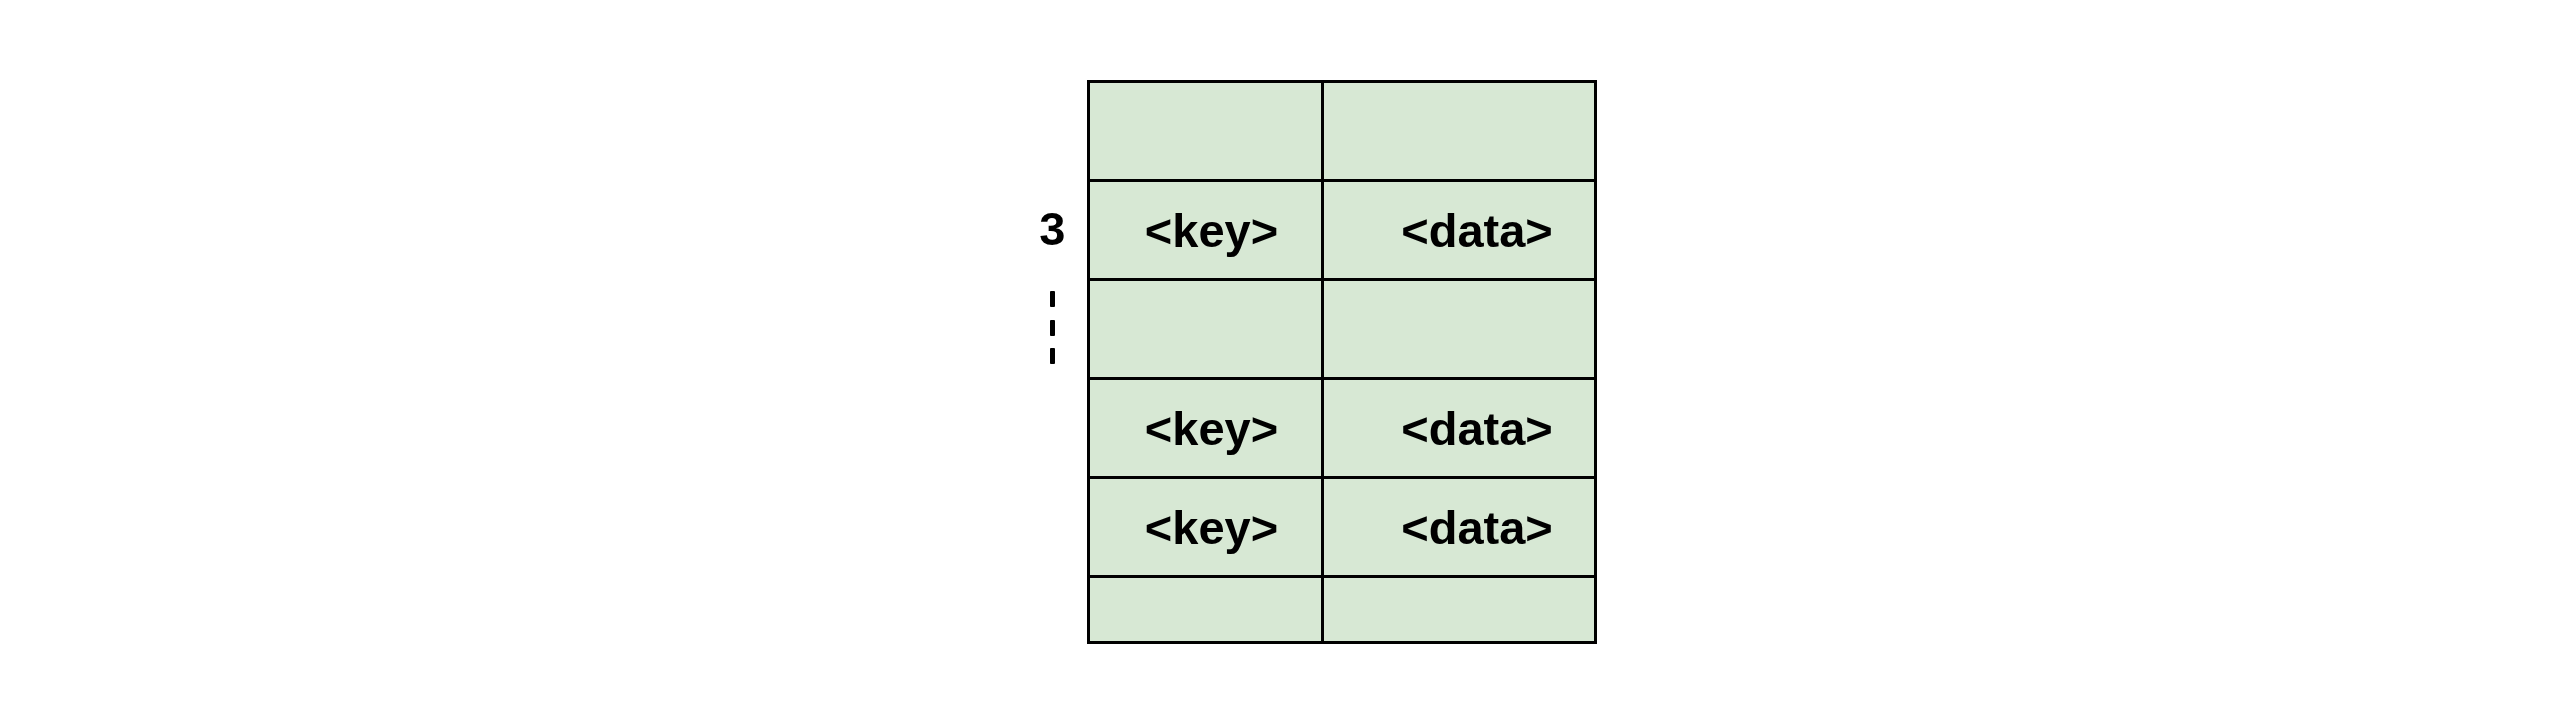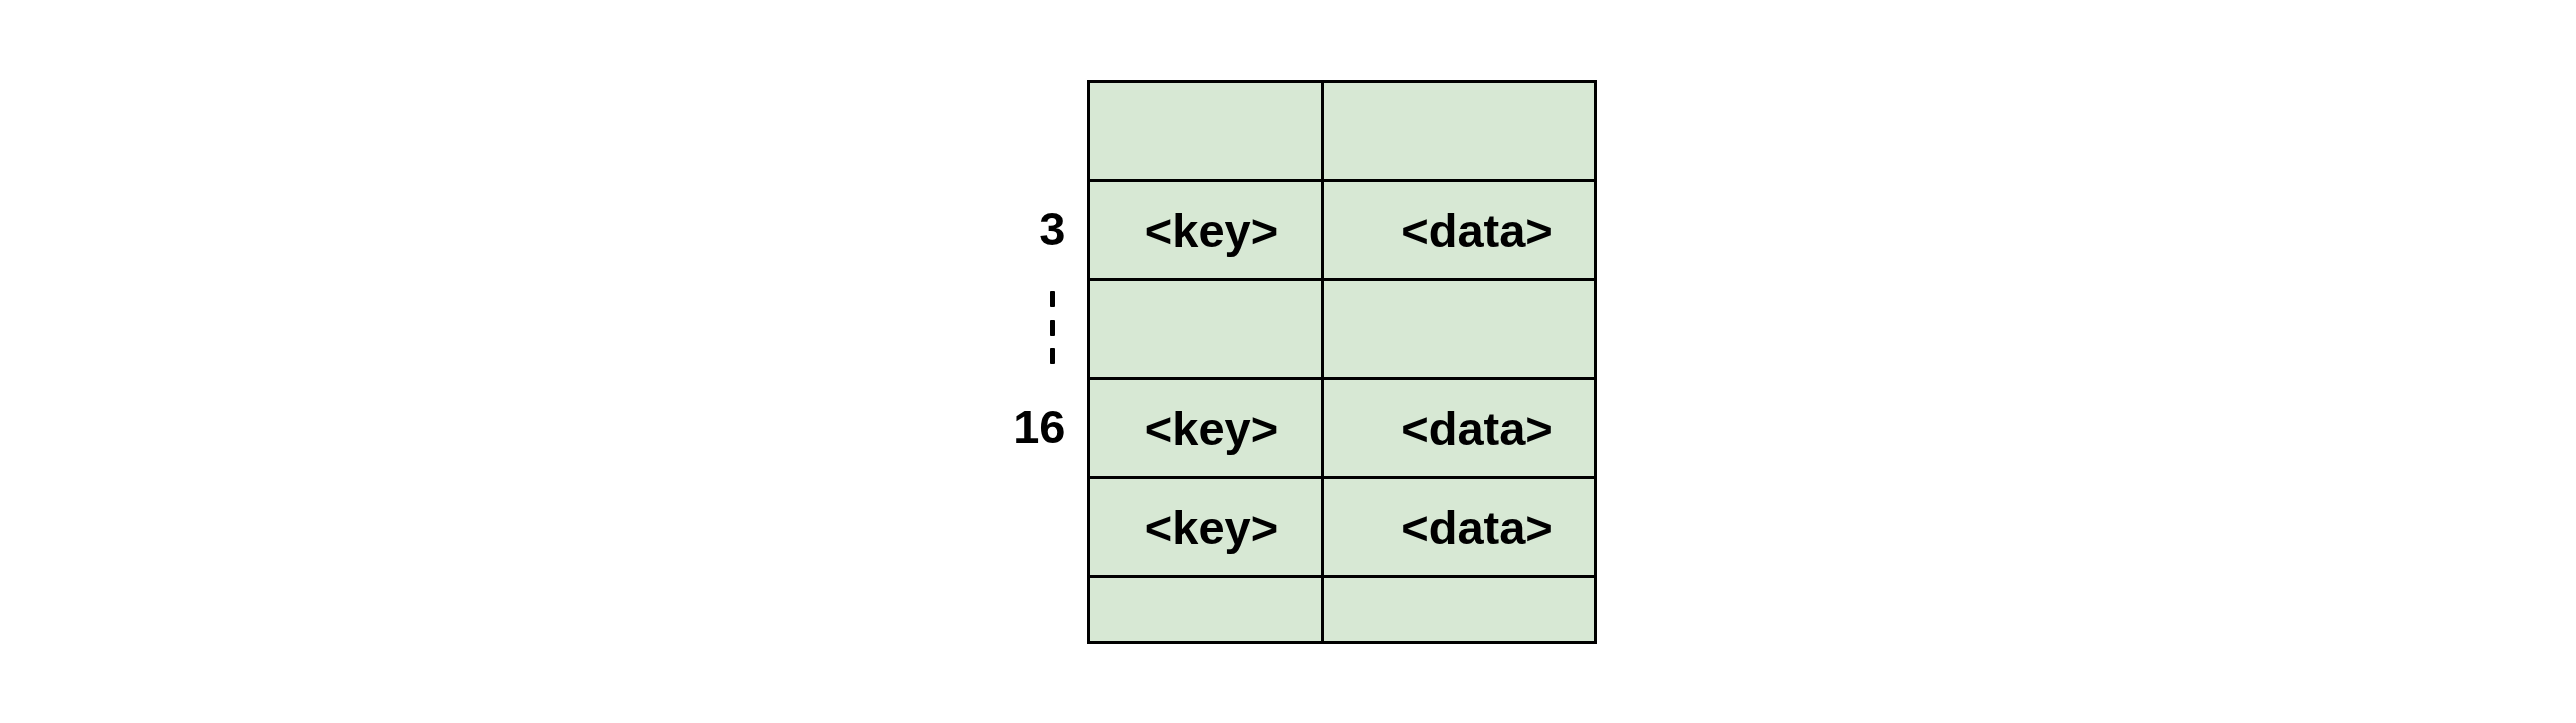--- a/index.html
+++ b/index.html
@@ -98,21 +98,20 @@
     <div class="index-col">
       <div class="index-cell"></div>
       <div class="index-cell">3</div>
       <div class="index-cell dashes">
         <div class="dashes-inner">
           <div class="dash"></div>
           <div class="dash"></div>
           <div class="dash"></div>
         </div>
       </div>
-      <div class="index-cell">16</div>
       <div class="index-cell short"></div>
     </div>
 
     <div class="grid">
       <div class="row">
         <div class="cell key"></div>
         <div class="cell data"></div>
       </div>
       <div class="row">
         <div class="cell key">&lt;key&gt;</div>

